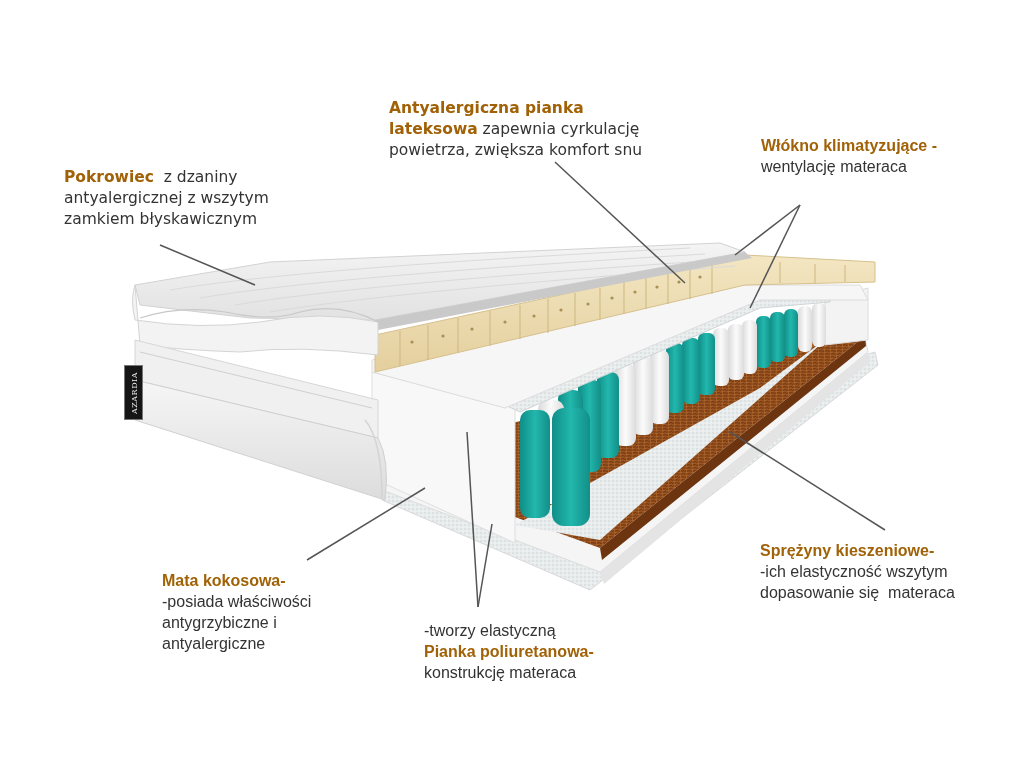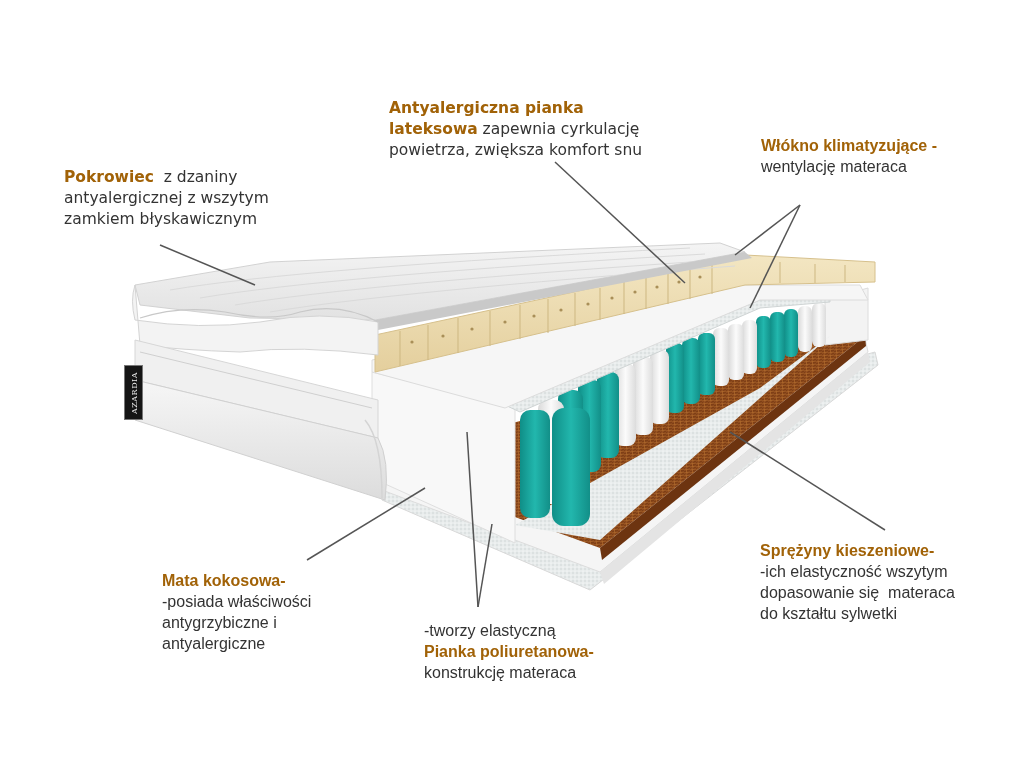--- a/index.html
+++ b/index.html
@@ -212,16 +212,15 @@
   <div class="label arial" style="left:424px; top:620px;">
     <div>-tworzy elastyczną</div>
     <div><b>Pianka poliuretanowa-</b></div>
     <div>konstrukcję materaca</div>
   </div>
 
   <div class="label arial" style="left:753px; top:540px;margin-left:7px;">
     <div><b>Sprężyny kieszeniowe-</b></div>
     <div>-ich elastyczność wszytym</div>
     <div style="white-space:pre">dopasowanie się  materaca</div>
-    <div>do kształtu sylwetki</div>
   </div>
 
 </div>
 
 </body></html>

